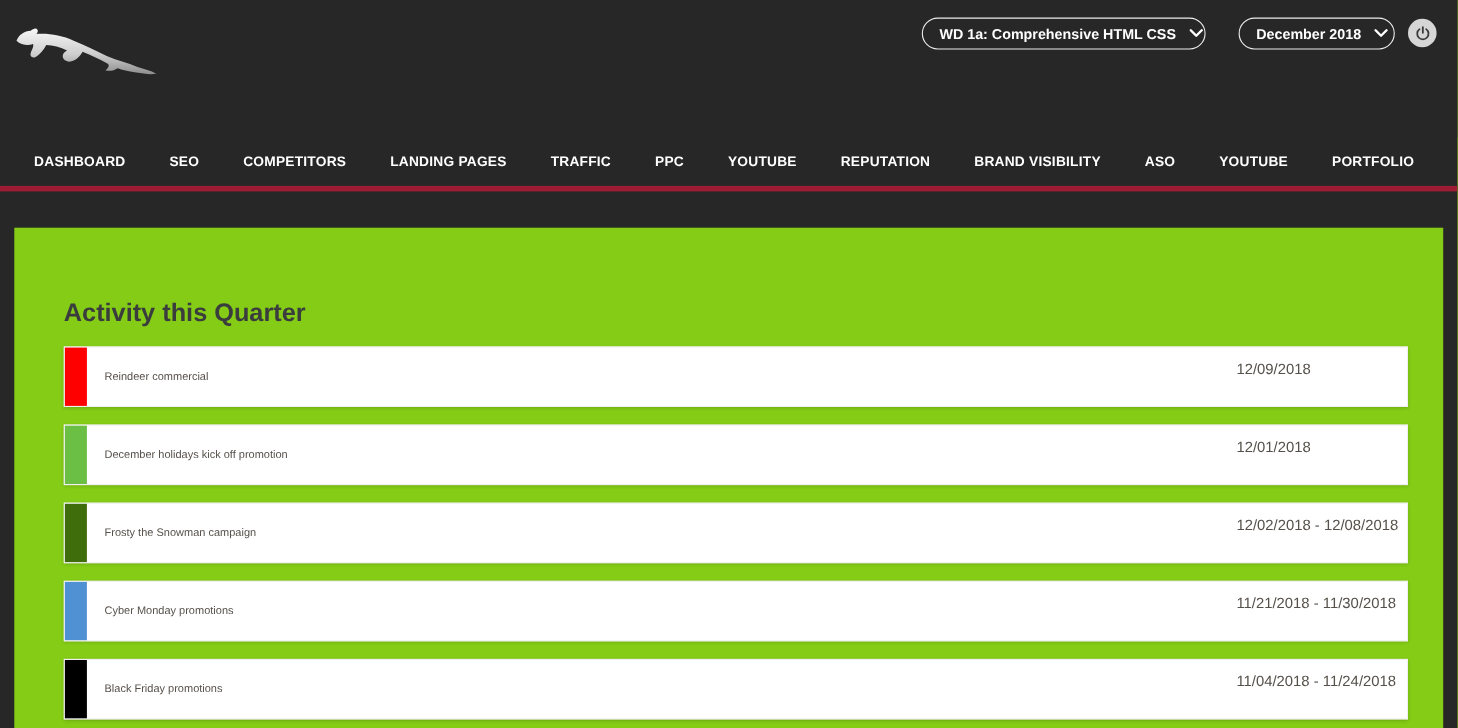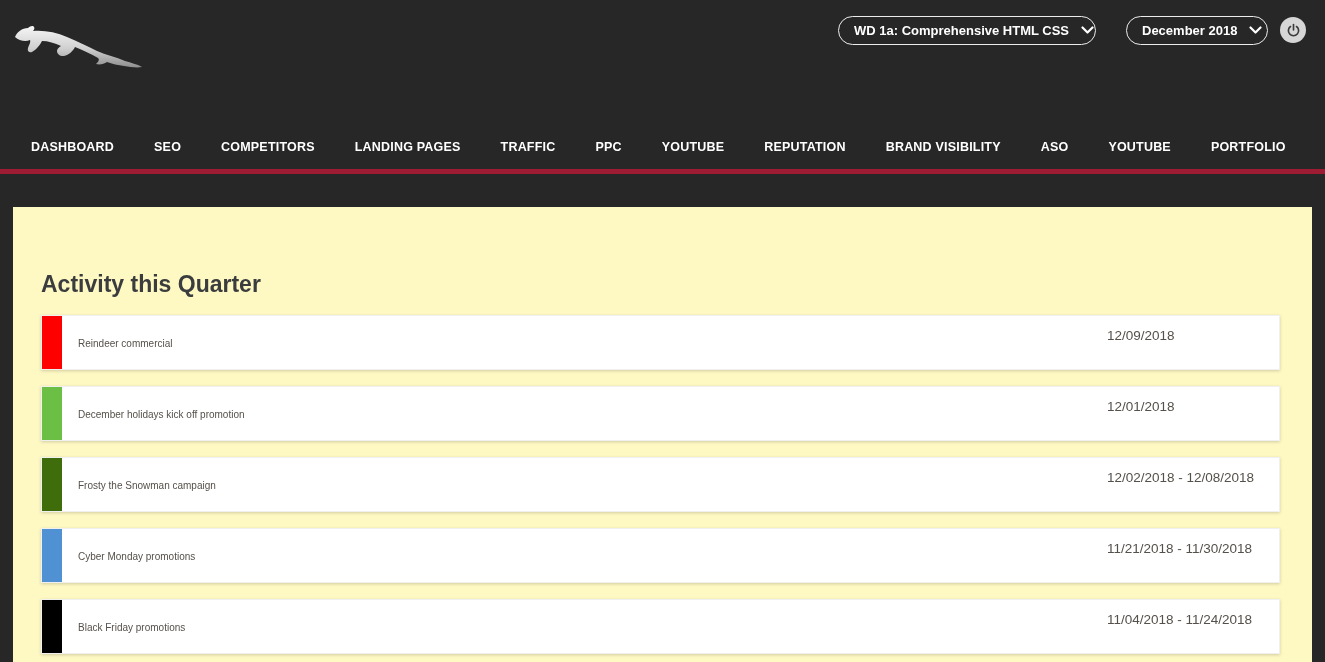--- a/index.html
+++ b/index.html
@@ -37,21 +37,21 @@
     color: #ffffff; font-size: 12.5px; font-weight: 700; letter-spacing: 0.2px;
     height: 44px; line-height: 44px; cursor: pointer; white-space: nowrap;
   }
   .nav-item.active {
     background: #4a4a4a; border-radius: 5px 5px 0 0;
     padding: 0 29px; margin-top: -2px; height: 46px; line-height: 46px;
   }
   .red-line { height: 5px; background: #9e1c33; }
 
   
-  .panel { margin: 33px 13px 0 13px; background: #fef9c3; height: 455px; overflow: hidden; }
+  .panel { margin: 33px 13px 0 13px; background: #84cc16; height: 455px; overflow: hidden; padding-left: 17px; }
   .page-title {
     margin: 0; padding: 62px 0 0 28px;
     font-size: 23px; line-height: 30px; font-weight: 700; color: #3a3c3e;
   }
   .activity-list { margin-top: 16px; }
   .activity-row {
     position: relative; height: 55px; margin: 0 32px 16px 28px;
     background: #ffffff; border: 1px solid #f0f0f0;
     box-shadow: 0 1px 3px rgba(0,0,0,0.18);
     cursor: pointer;

